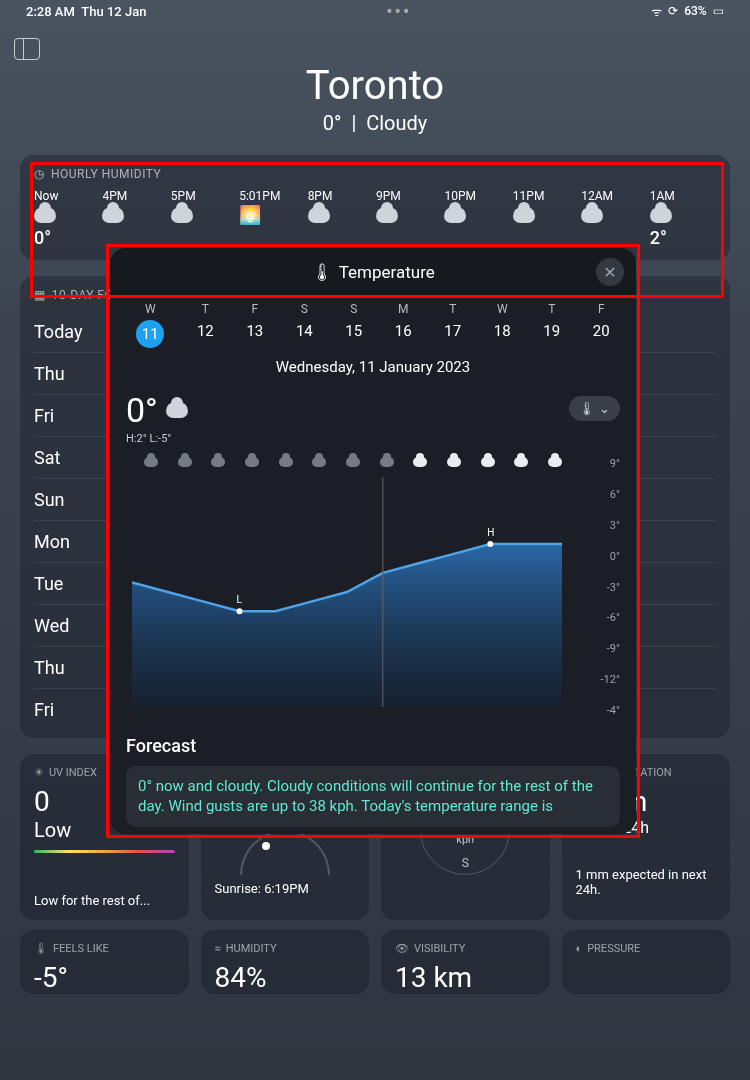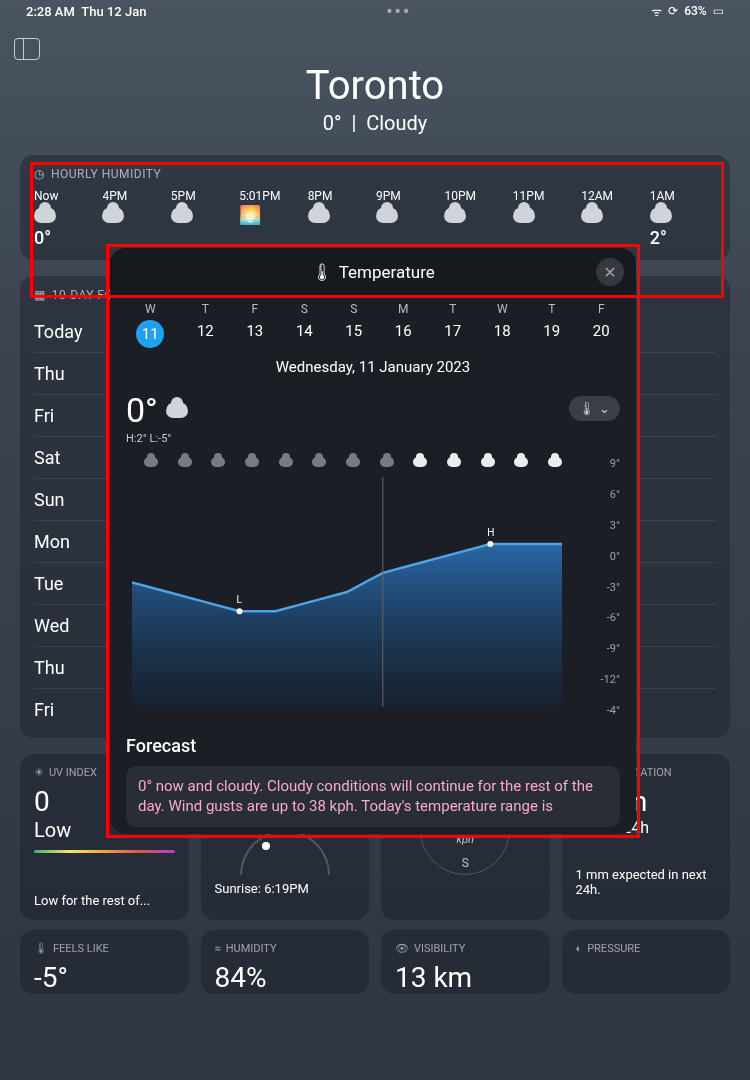--- a/index.html
+++ b/index.html
@@ -32,21 +32,21 @@
 .stat-card { flex:1; background:rgba(30,35,45,.55); border-radius:14px; padding:12px 14px; min-height:165px; }
 .stat-card .label { color:rgba(255,255,255,.55); font-size:11px; display:flex; align-items:center; gap:5px; margin-bottom:6px; }
 .stat-card .big { font-size:28px; font-weight:400; }
 .stat-card .sm { font-size:13px; margin-top:4px; }
 .rainbow { height:3px; width:100%; border-radius:2px; margin-top:8px;
   background:linear-gradient(90deg,#3cb371,#f7e463,#f3a33c,#e05151,#b93ec9); }
 .compass { width:90px; height:90px; border:1px solid rgba(255,255,255,.2); border-radius:50%; margin:4px auto 0; display:flex; flex-direction:column; align-items:center; justify-content:center; position:relative; font-size:12px; color:rgba(255,255,255,.7);}
 .compass .n{position:absolute;top:4px;} .compass .s{position:absolute;bottom:4px;}
 .compass .e{position:absolute;right:4px;} .compass .w{position:absolute;left:4px;}
 .compass .val{font-size:18px;color:#fff;font-weight:500;line-height:1.1;}
-.compass .unit{font-size:11px;font-style:italic;}
+.compass .unit{font-size:11px;}
 .arc { width:90px; height:45px; border:2px solid rgba(255,255,255,.2); border-bottom:none; border-radius:90px 90px 0 0; margin:12px auto 6px; position:relative;}
 .arc::after { content:''; position:absolute; width:8px; height:8px; background:#fff; border-radius:50%; left:20px; top:10px; }
 .highlight1 { position:absolute; border:3px solid #ff0000; pointer-events:none; }
 .hbox-hourly { left:30px; top:162px; width:694px; height:136px; }
 .hbox-modal  { left:106px; top:244px; width:534px; height:594px; }
 
 .modal { position:absolute; left:110px; top:248px; width:526px; height:586px; background:#1b1f25; border-radius:16px; overflow:hidden; }
 .modal-head { height:48px; display:flex; align-items:center; justify-content:center; position:relative; background:#16191e; font-size:17px; gap:6px;}
 .modal-close { position:absolute; right:12px; top:10px; width:28px; height:28px; border-radius:50%; background:#34383f; display:flex; align-items:center; justify-content:center; color:#9ea3ab; font-size:16px;}
 .day-strip { display:flex; justify-content:space-around; padding:6px 10px; }
@@ -60,21 +60,21 @@
 .toggle { position:absolute; right:16px; top:148px; background:#3a3f47; border-radius:16px; padding:5px 10px; font-size:13px; display:flex; align-items:center; gap:4px; color:#d0d4da;}
 .chart-wrap { margin-top:12px; height:260px; position:relative; }
 .y-ticks { position:absolute; right:0; top:0; height:100%; width:40px; display:flex; flex-direction:column; justify-content:space-between; font-size:11px; color:#9ca1a8; text-align:right;}
 .icons-row { position:absolute; left:8px; right:48px; top:0; display:flex; justify-content:space-around;}
 .icons-row .ci { width:14px; height:10px; background:#777c84; border-radius:6px; position:relative;}
 .icons-row .ci.white{ background:#eaedf1;}
 .icons-row .ci::before{content:'';position:absolute;width:8px;height:8px;border-radius:50%;top:-4px;left:3px;background:inherit;}
 svg.curve { position:absolute; left:6px; right:46px; top:20px; height:230px; width:430px;}
 .forecast-block { padding:12px 16px; }
 .forecast-block h3 { font-size:18px; font-weight:500; margin-bottom:10px;}
-.forecast-text { background:#292d34; border-radius:10px; padding:10px 12px; font-size:15px; line-height:1.35; color:#f9a8d4;}
+.forecast-text { background:#292d34; border-radius:10px; padding:10px 12px; font-size:15px; line-height:1.35; color:#5eead4;}
 .truncated-row { display:flex; gap:12px; margin:10px 20px 0;}
 .truncated-row .stat-card{min-height:40px; padding-bottom:0; overflow:hidden;}
 </style>
 </head>
 <body>
 
 <div class="status-bar">
   <div><span>2:28 AM</span>&nbsp;&nbsp;<span>Thu 12 Jan</span></div>
   <div class="pill-ellipsis">•••</div>
   <div class="status-right">

